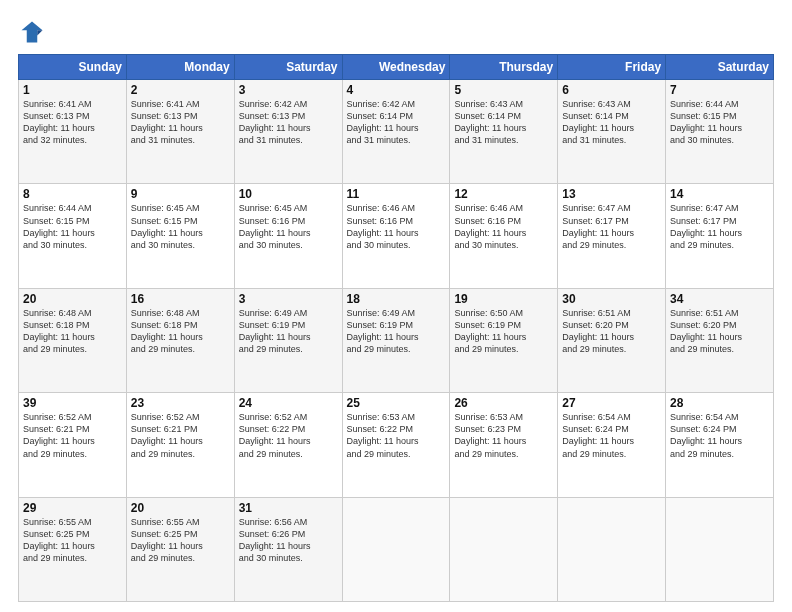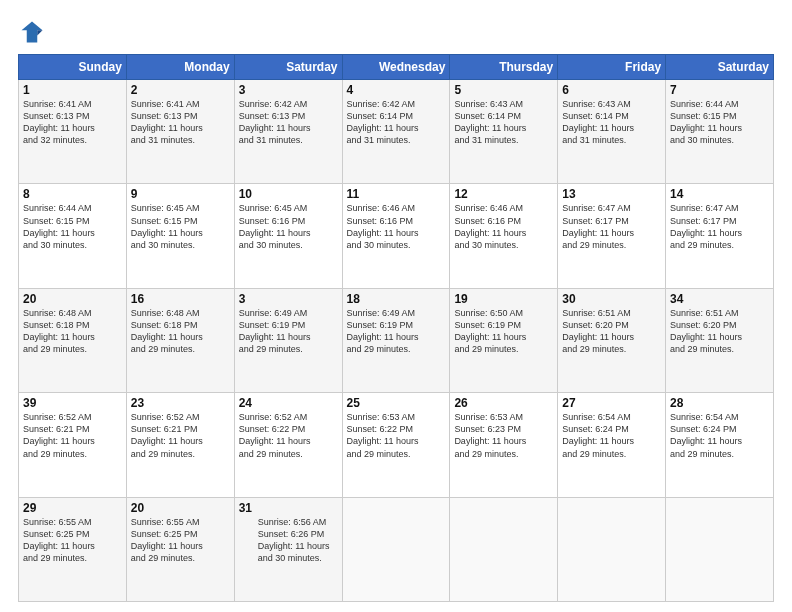--- a/index.html
+++ b/index.html
@@ -346,21 +346,21 @@
           </td>
           <td>
             <span class="day-num">20</span>
             <div class="day-info" style="white-space: pre-line;">Sunrise: 6:55 AM
 Sunset: 6:25 PM
 Daylight: 11 hours
 and 29 minutes.</div>
           </td>
           <td>
             <span class="day-num">31</span>
-            <div class="day-info" style="white-space: pre-line; margin-left: 19px;">Sunrise: 6:56 AM
+            <div class="day-info" style="white-space: pre-line;">Sunrise: 6:56 AM
 Sunset: 6:26 PM
 Daylight: 11 hours
 and 30 minutes.</div>
           </td>
           <td class="empty-cell"></td>
           <td class="empty-cell"></td>
           <td class="empty-cell"></td>
           <td class="empty-cell"></td>
         </tr>
       </tbody>

